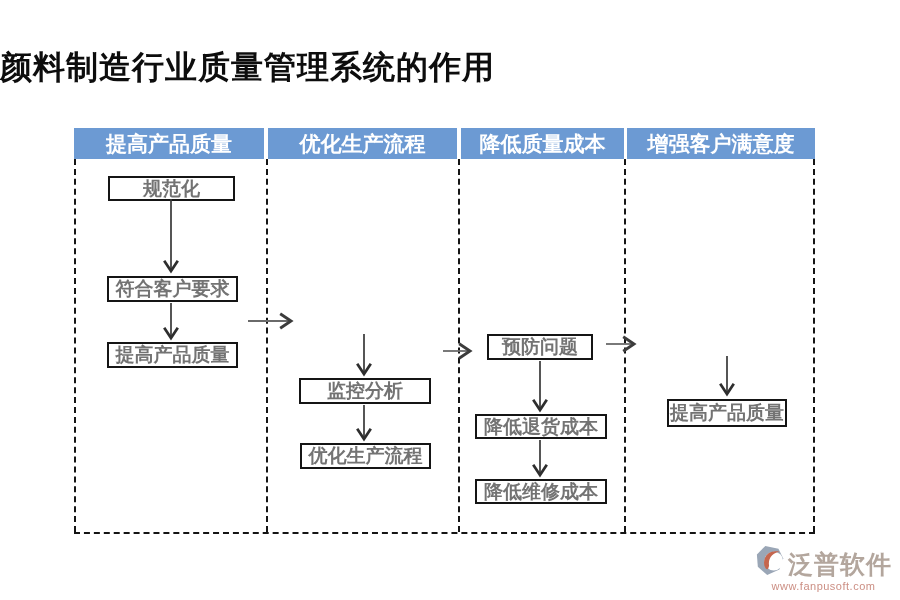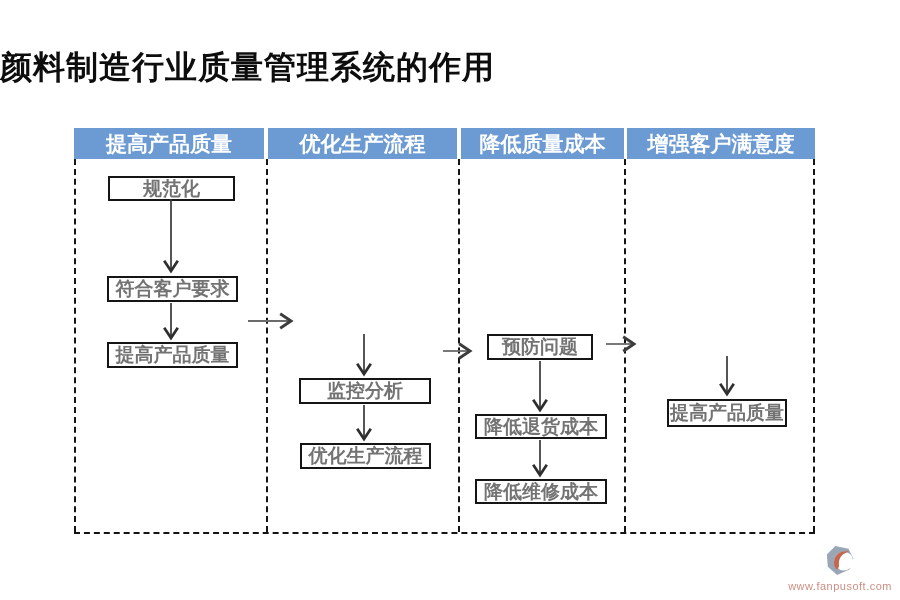--- a/index.html
+++ b/index.html
@@ -76,17 +76,18 @@
     <line class="h" x1="606" y1="344" x2="634" y2="344" marker-end="url(#mh)"></line>
   </svg>
 
   <div class="wm">
     <div class="wm-row">
       <svg width="30" height="32" viewBox="0 0 32 34">
         <path d="M11 1 L25 4 L30 14 L26 26 L13 32 L3 23 L2 10 Z" fill="#9AA6B6"></path>
         <circle cx="20" cy="17" r="10" fill="#ffffff"></circle>
         <path d="M10 22 C8 12 15 5 26 7 C17 9 14 15 15 22 C14 27 12 27 10 22 Z" fill="#C5664E"></path>
       </svg>
+      <span class="wm-brand">泛普软件</span>
     </div>
     <div class="wm-url">www.fanpusoft.com</div>
   </div>
 
 </div>
 
 </body></html>

